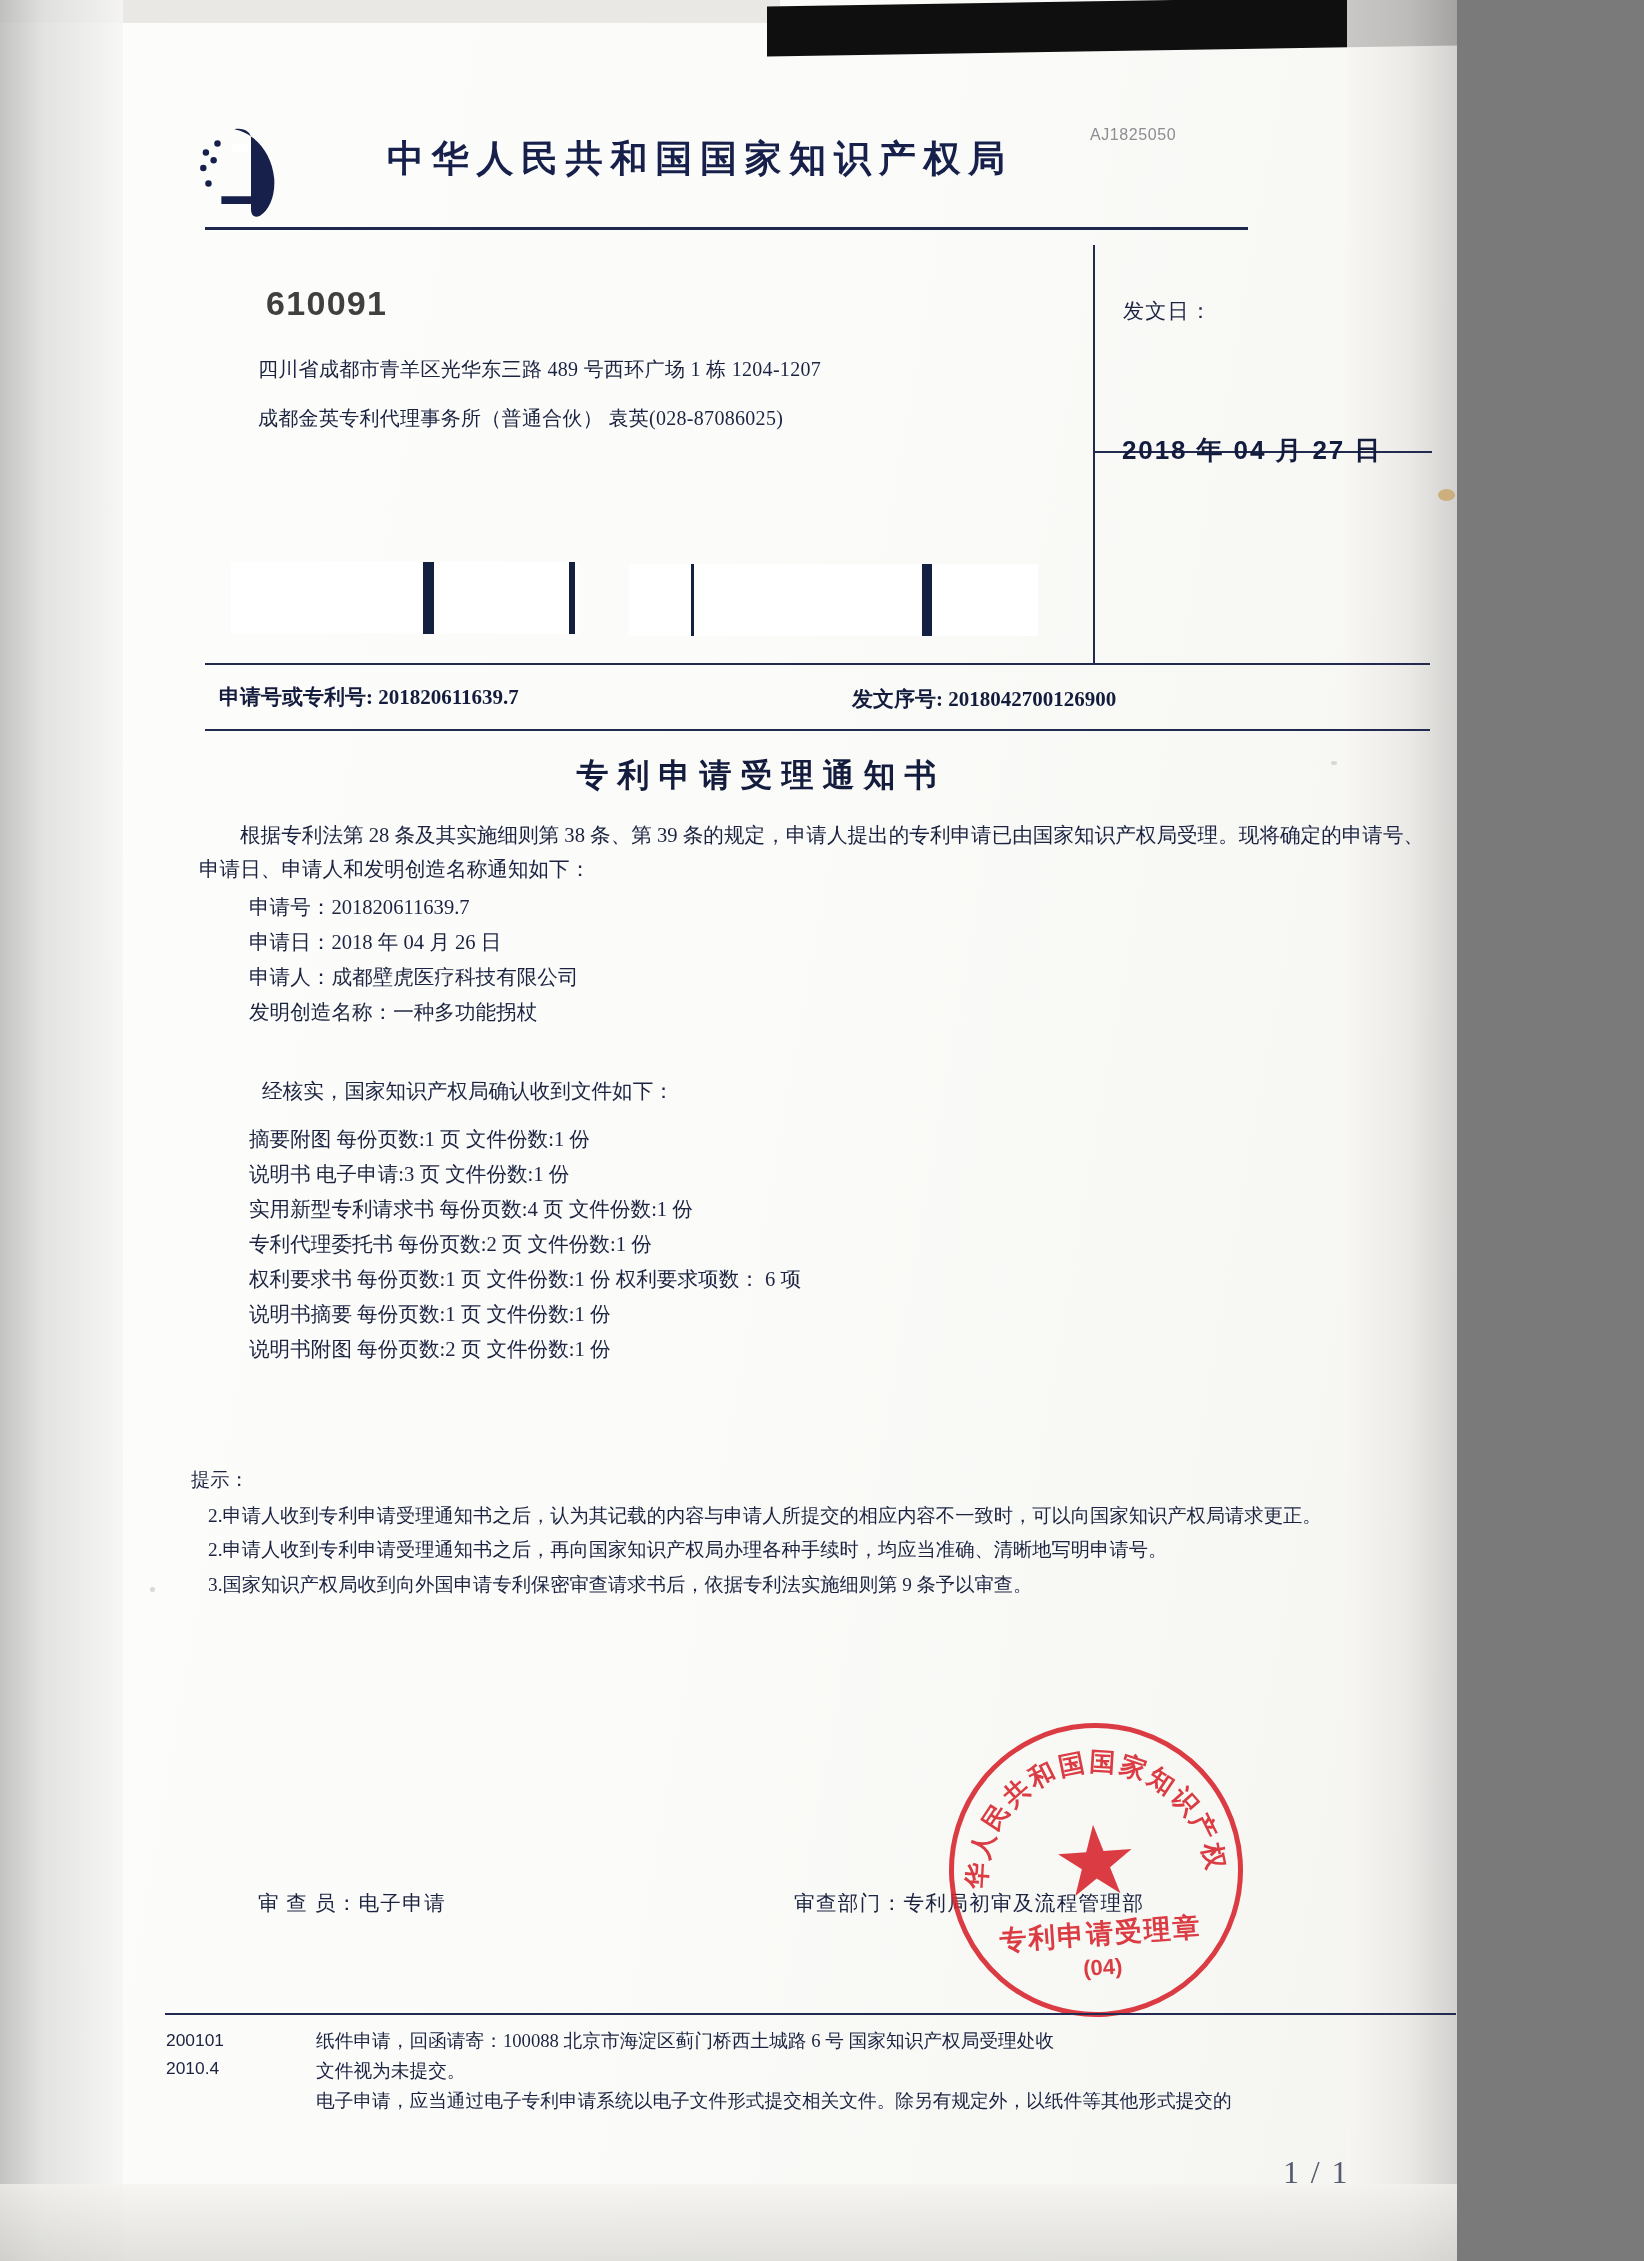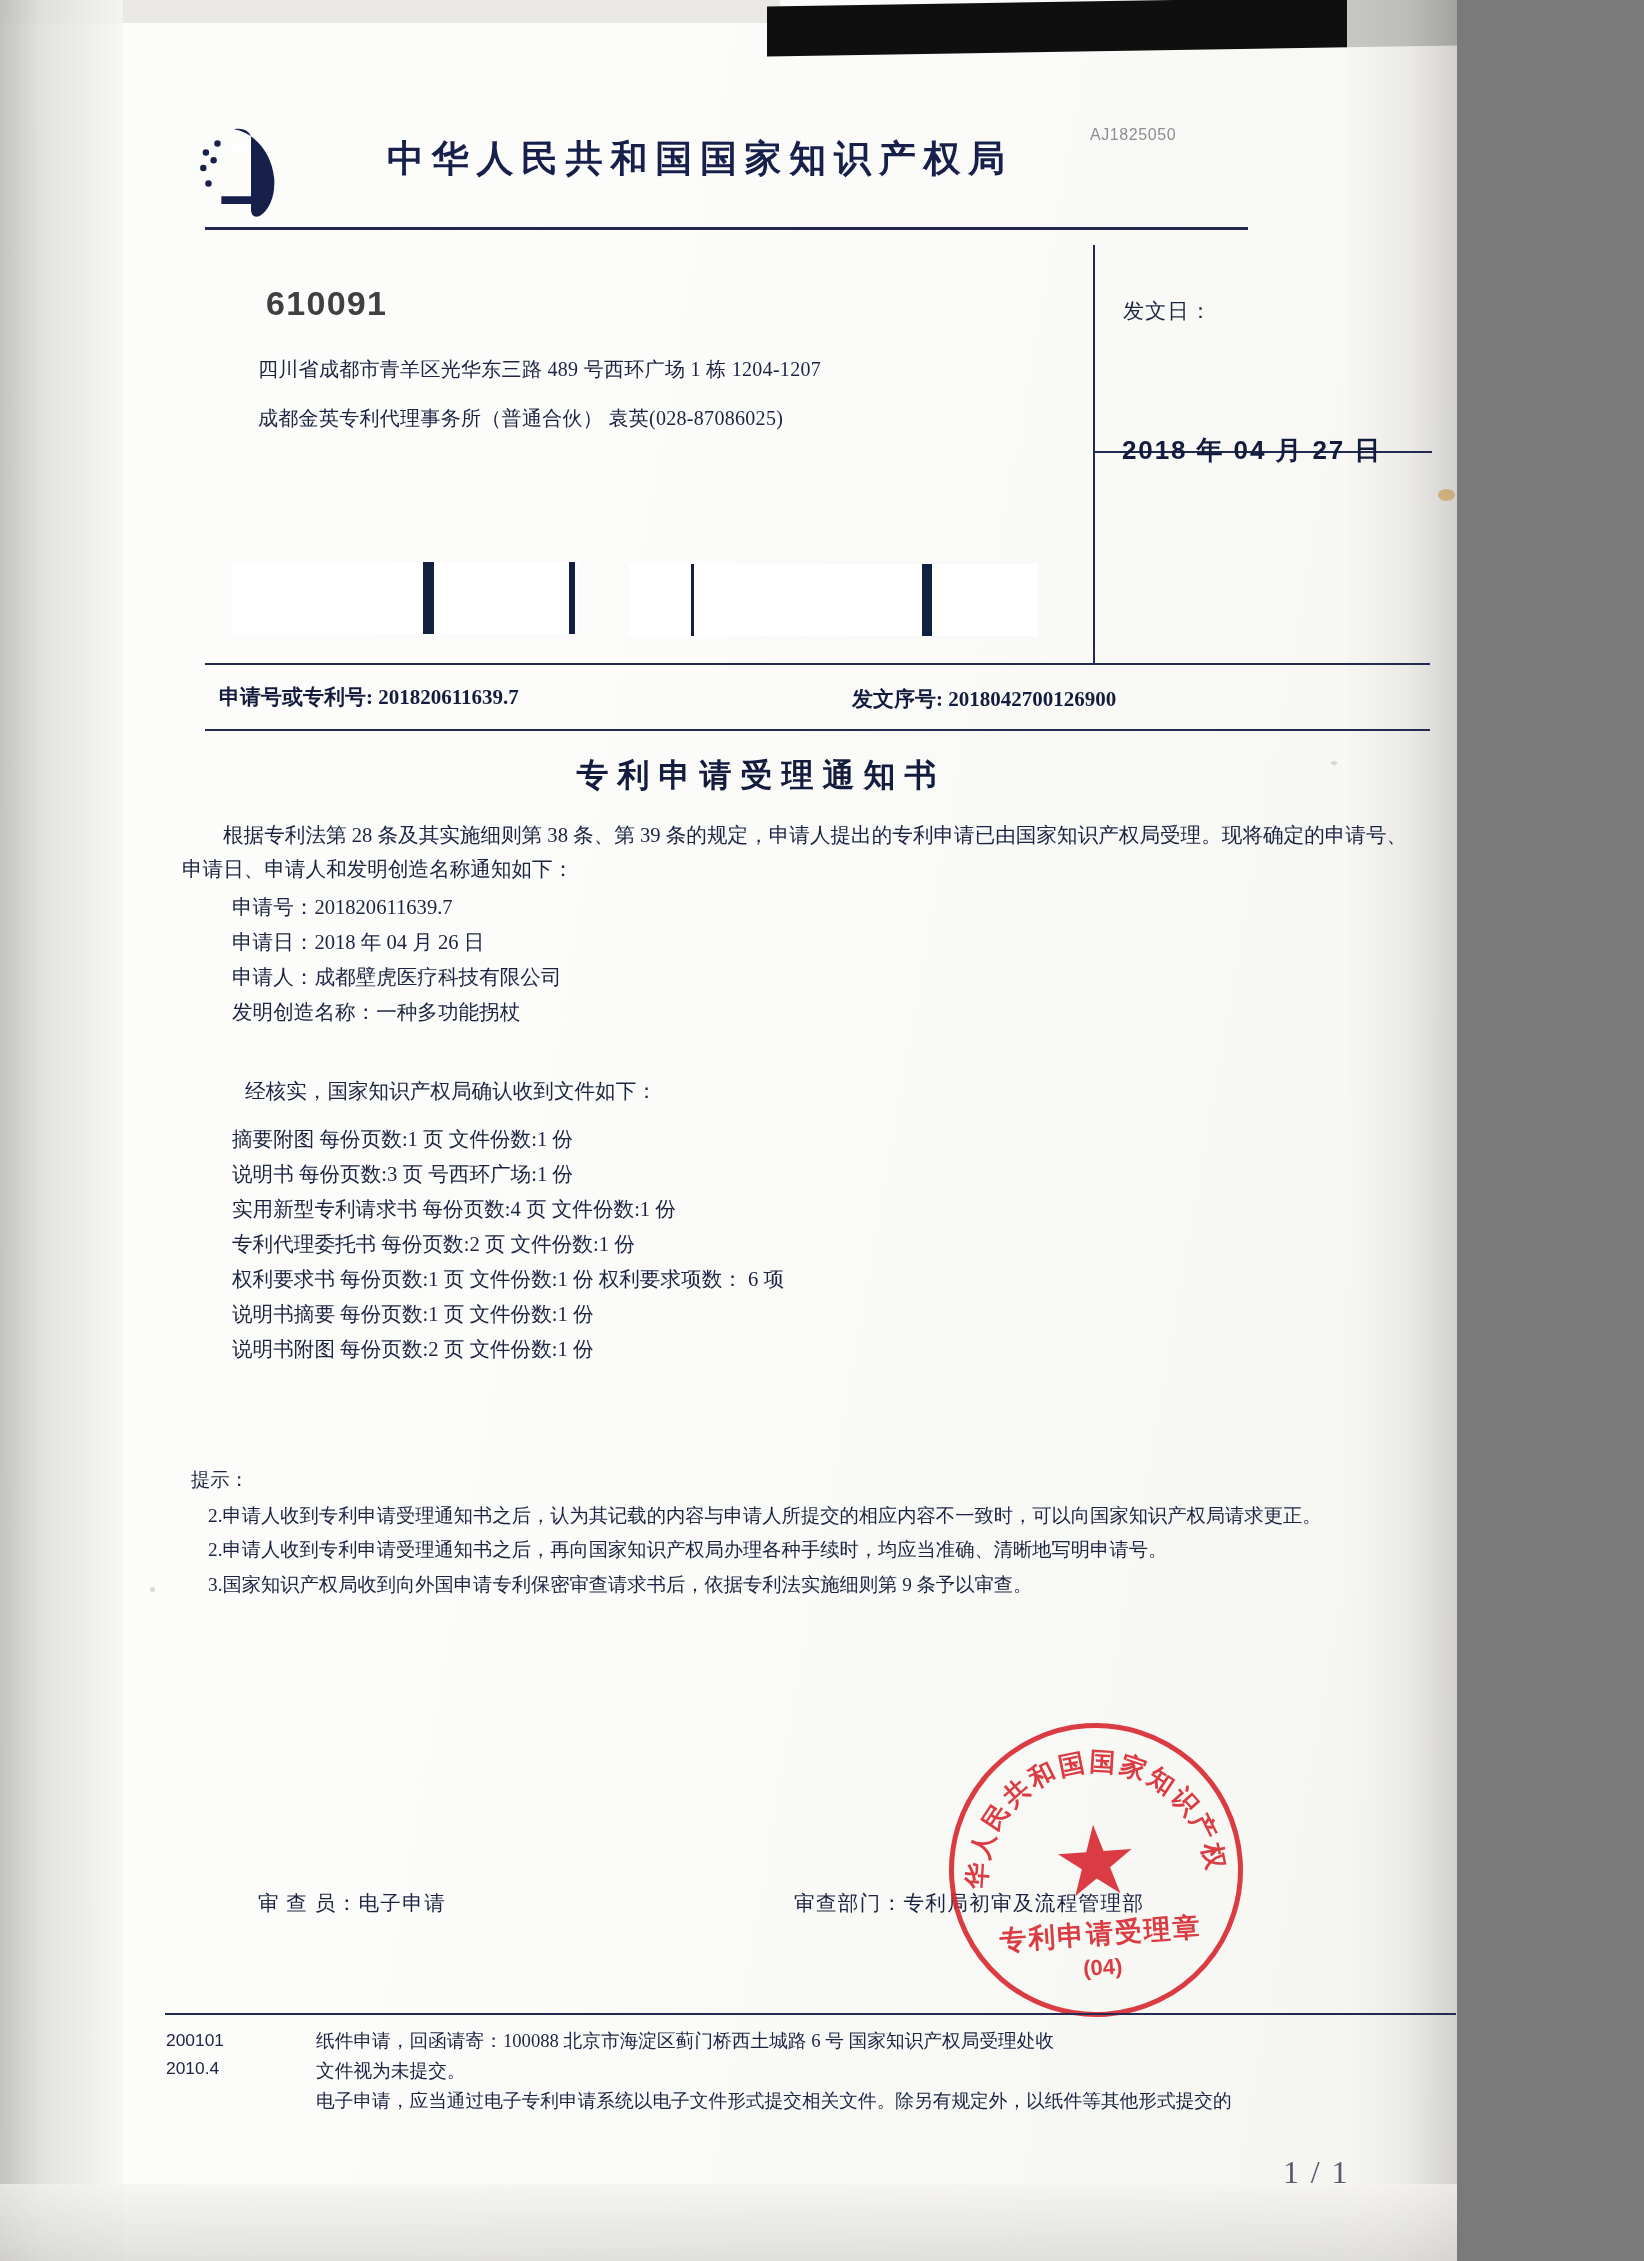--- a/index.html
+++ b/index.html
@@ -200,21 +200,21 @@
     font-size: 32px;
     font-weight: bold;
     letter-spacing: 9px;
     color: #141c3e;
     font-family: "DejaVu Sans", "Liberation Sans", sans-serif;
   }
 
   
   .body-text {
     position: absolute;
-    left: 182px; top: 818px;
+    left: 199px; top: 818px;
     width: 1244px;
     font-size: 20.6px;
     line-height: 34px;
     color: #1b2341;
   }
   .para {
     text-indent: 41px;
     margin: 0 0 3.9px 0;
   }
   .kv {
@@ -403,21 +403,21 @@
 
   <div class="body-text">
     <p class="para">根据专利法第 28 条及其实施细则第 38 条、第 39 条的规定，申请人提出的专利申请已由国家知识产权局受理。现将确定的申请号、申请日、申请人和发明创造名称通知如下：</p>
     <p class="kv">申请号：201820611639.7</p>
     <p class="kv">申请日：2018 年 04 月 26 日</p>
     <p class="kv">申请人：成都壁虎医疗科技有限公司</p>
     <p class="kv">发明创造名称：一种多功能拐杖</p>
     <div class="gap"></div>
     <p class="confirm-lead">经核实，国家知识产权局确认收到文件如下：</p>
     <p class="kv">摘要附图 每份页数:1 页 文件份数:1 份</p>
-    <p class="kv">说明书 每份页数:3 页 号西环广场:1 份</p>
+    <p class="kv">说明书 电子申请:3 页 文件份数:1 份</p>
     <p class="kv">实用新型专利请求书 每份页数:4 页 文件份数:1 份</p>
     <p class="kv">专利代理委托书 每份页数:2 页 文件份数:1 份</p>
     <p class="kv">权利要求书 每份页数:1 页 文件份数:1 份 权利要求项数： 6 项</p>
     <p class="kv">说明书摘要 每份页数:1 页 文件份数:1 份</p>
     <p class="kv">说明书附图 每份页数:2 页 文件份数:1 份</p>
   </div>
 
   <div class="tips">
     <p class="tips-head">提示：</p>
     <p class="tip">2.申请人收到专利申请受理通知书之后，认为其记载的内容与申请人所提交的相应内容不一致时，可以向国家知识产权局请求更正。</p>

